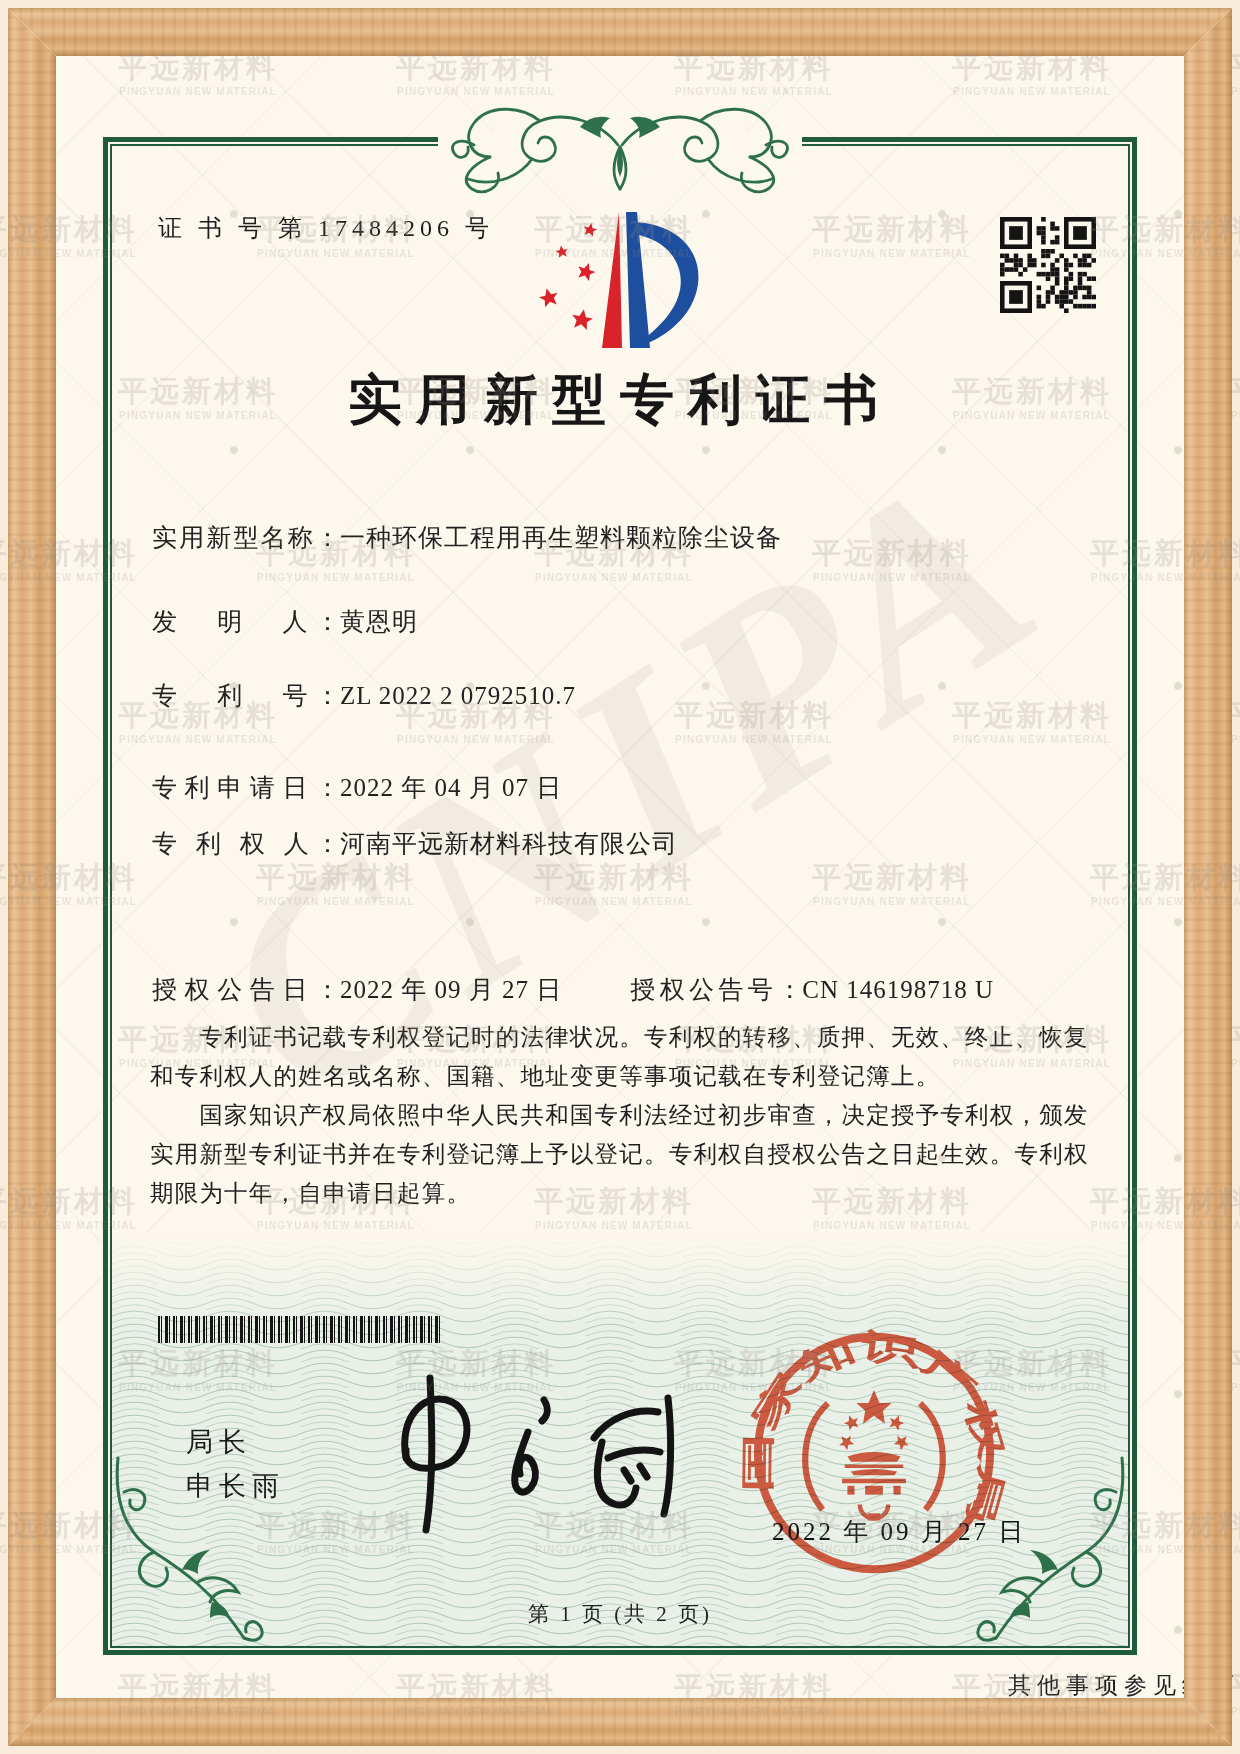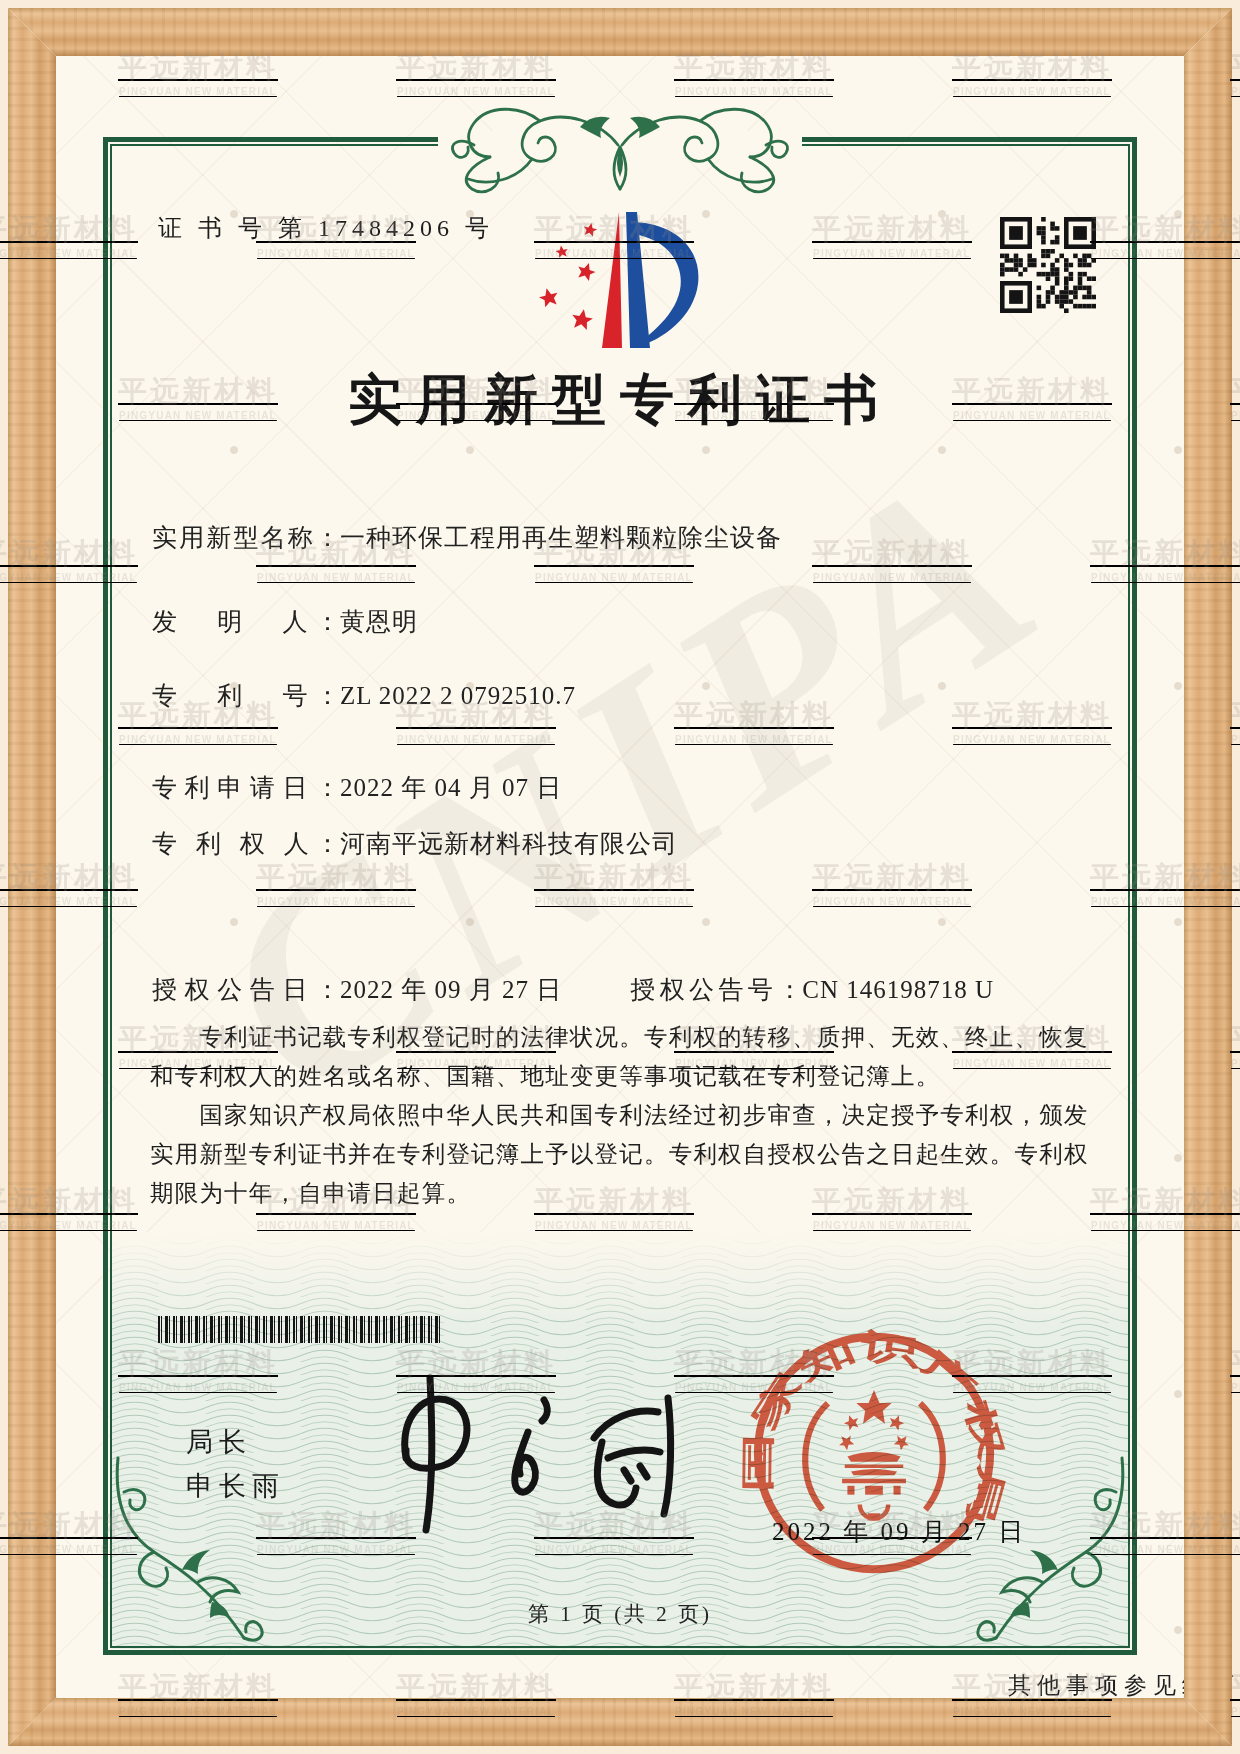--- a/index.html
+++ b/index.html
@@ -65,21 +65,21 @@
   .wood-bottom{bottom:8px;clip-path:polygon(48px 0,calc(100% - 48px) 0,100% 100%,0 100%);}
   .wood-v{top:8px;bottom:8px;width:48px;
     background:
       repeating-linear-gradient(0deg, rgba(120,70,20,0.07) 0 3px, transparent 3px 11px),
       linear-gradient(90deg,#c99d66 0%,#ecc497 12%,#dcab77 30%,#e9c091 48%,#d3a06a 66%,#e5b885 84%,#bd8c57 100%);}
   .wood-left{left:8px;clip-path:polygon(0 0,100% 48px,100% calc(100% - 48px),0 100%);}
   .wood-right{right:8px;clip-path:polygon(0 48px,100% 0,100% 100%,0 calc(100% - 48px));}
 
   
   .wm-layer{position:absolute;inset:0;z-index:60;pointer-events:none;}
-  .wm{position:absolute;width:240px;text-align:center;text-decoration:underline;}
+  .wm{position:absolute;width:240px;text-align:center;}
   .wm-cn{font-family:"Liberation Sans",sans-serif;font-weight:700;font-size:29px;letter-spacing:3px;color:rgba(152,143,132,0.22);}
   .wm-en{font-family:"Liberation Sans",sans-serif;font-weight:700;font-size:10px;letter-spacing:1.2px;color:rgba(152,143,132,0.20);margin-top:-2px;}
 </style>
 </head>
 <body>
 
 <div class="page">
 
   <div class="paper"></div>
   <div class="lattice"></div>

